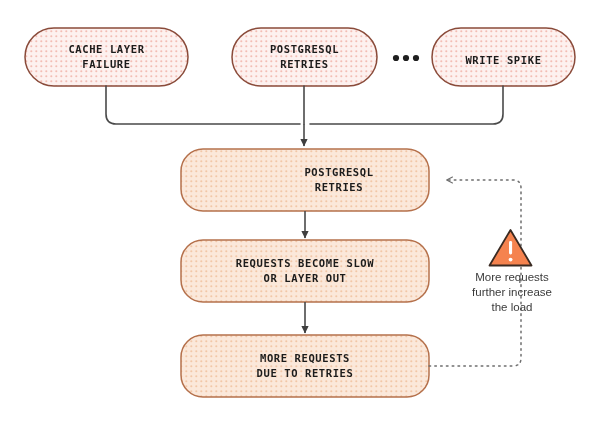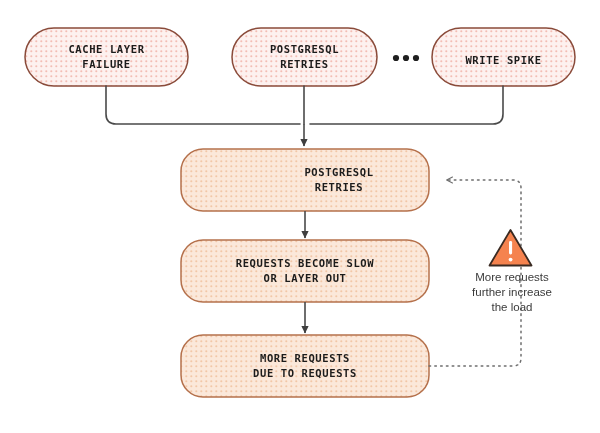--- a/index.html
+++ b/index.html
@@ -121,20 +121,20 @@
     <span>RETRIES</span>
   </div>
 
   <div class="node-label" style="left:181px; top:240px; width:248px; height:62px;border-radius:25px;">
     <span>REQUESTS BECOME SLOW</span>
     <span>OR LAYER OUT</span>
   </div>
 
   <div class="node-label" style="left:181px; top:335px; width:248px; height:62px;">
     <span>MORE REQUESTS</span>
-    <span>DUE TO REQUESTS</span>
+    <span>DUE TO RETRIES</span>
   </div>
 
   <div class="annot" style="left:452px; top:270px; width:120px;">More requests
 further increase
 the load</div>
 
 </div>
 
 </body></html>

